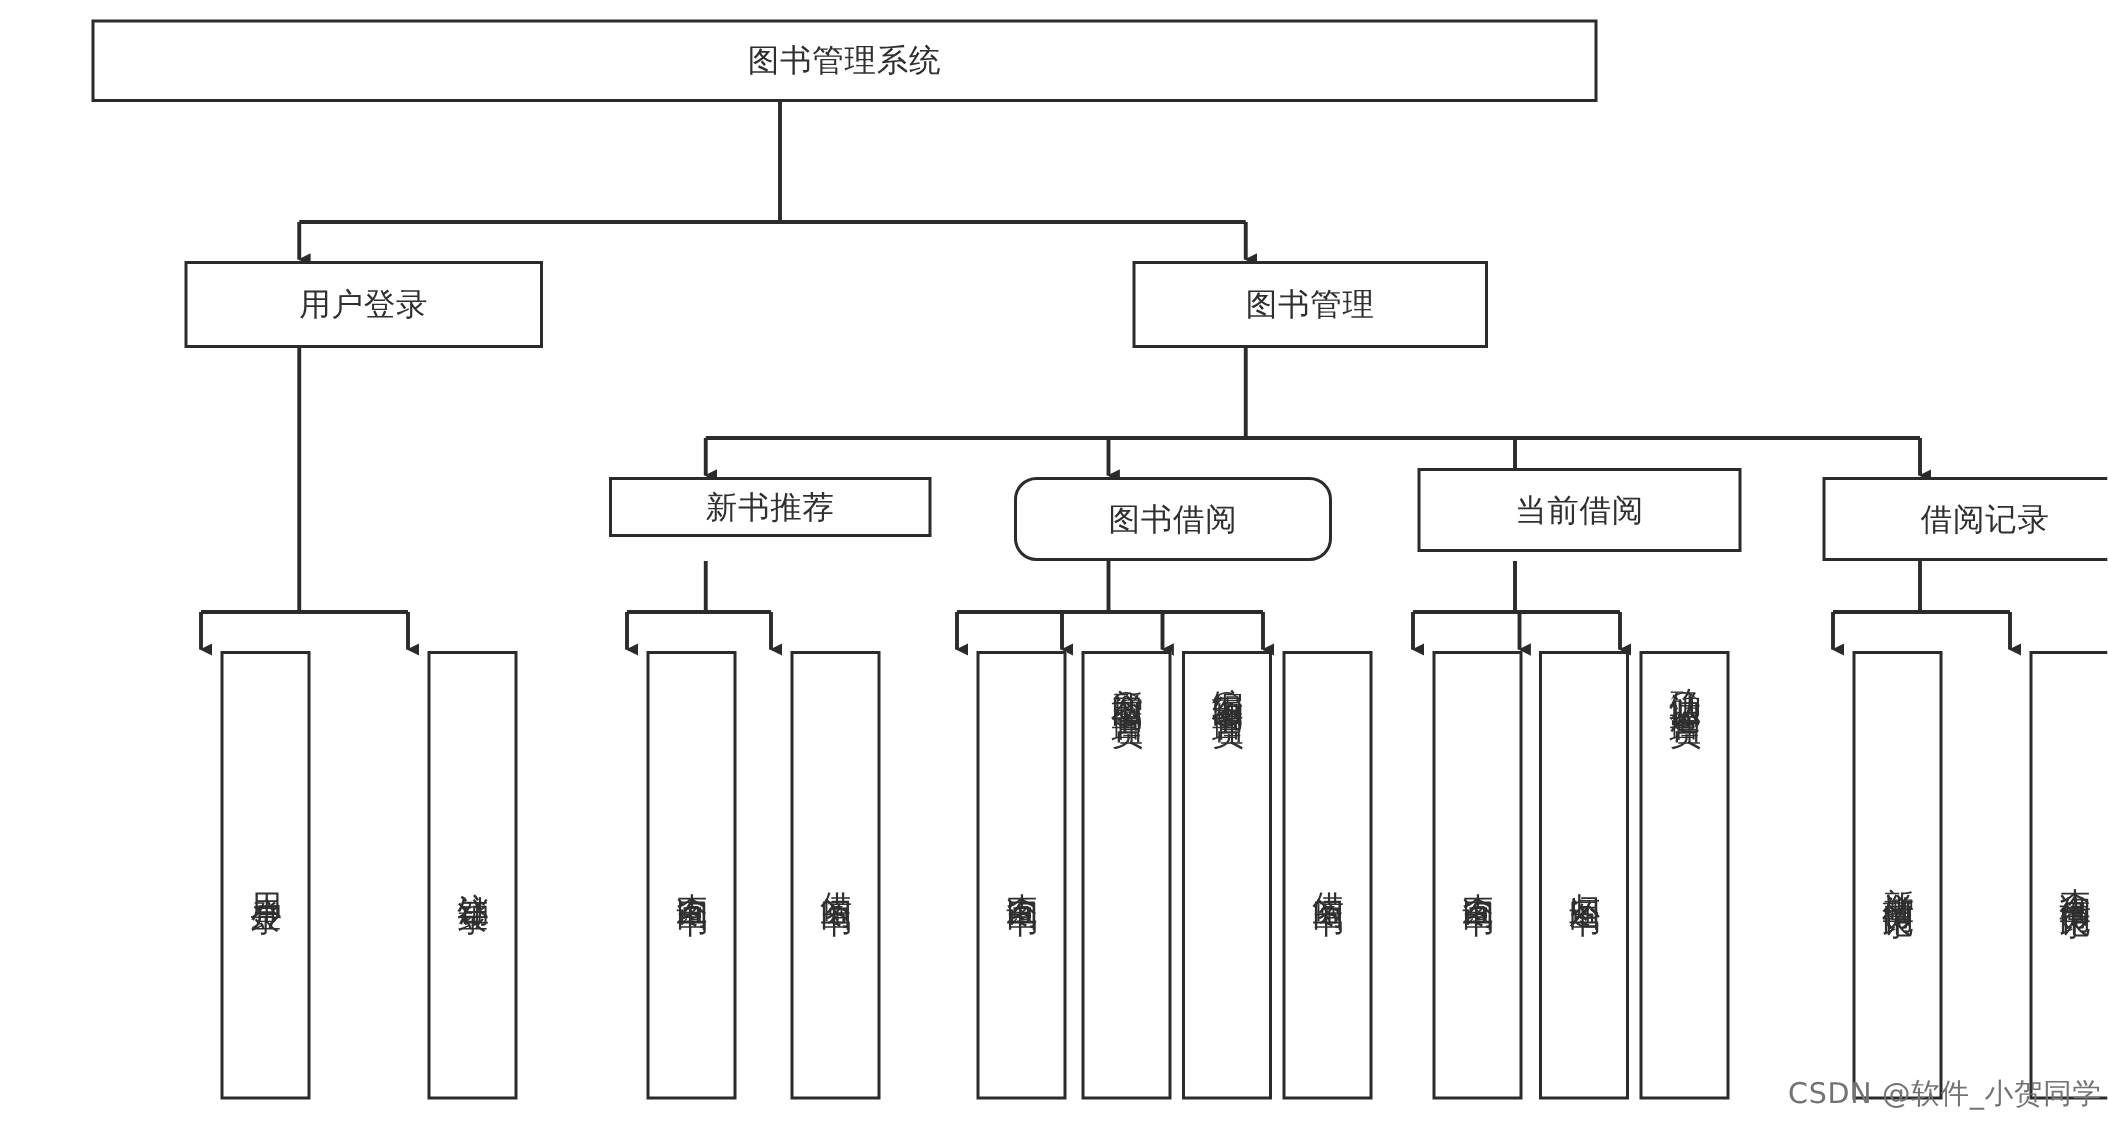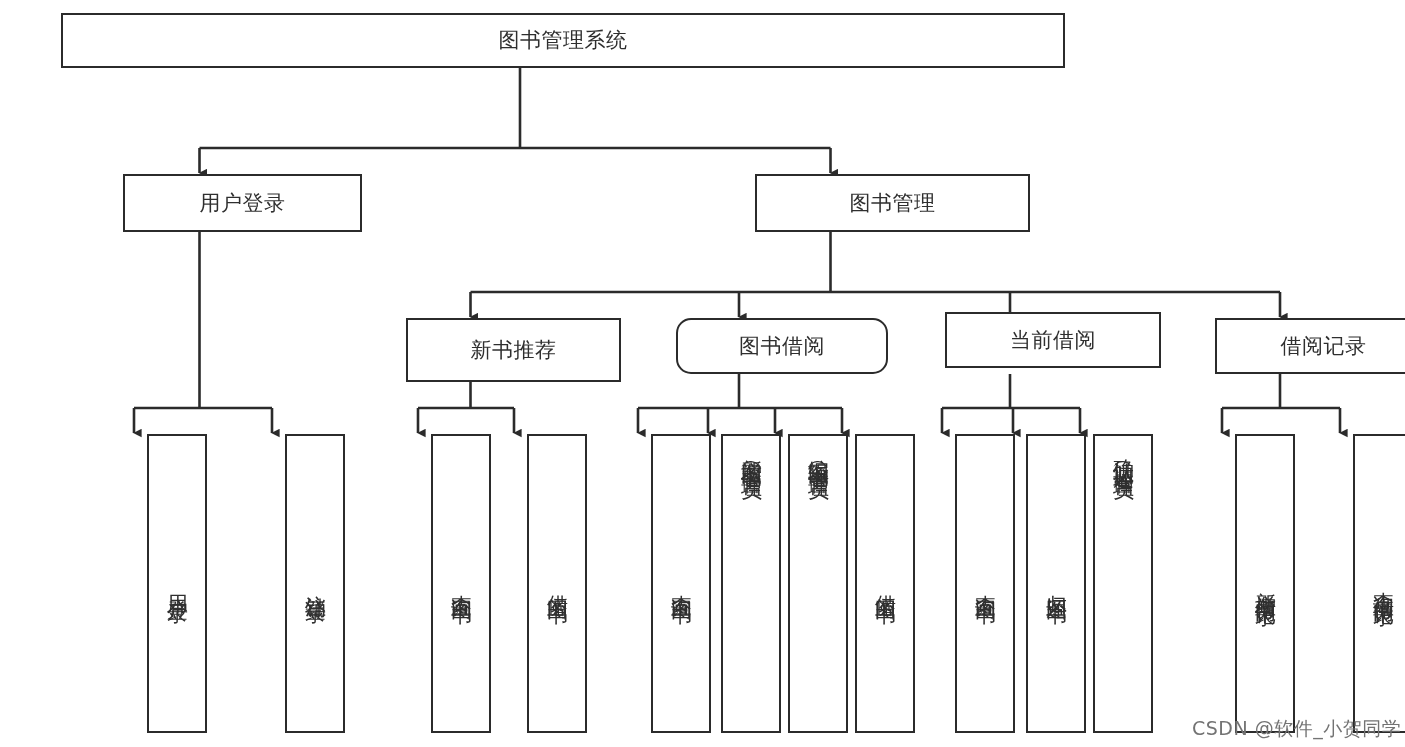--- a/index.html
+++ b/index.html
@@ -119,24 +119,24 @@
       </g>
   </svg>
 
   <div id="nodes-container">
       <div class="node" style="left: 18px; top: 13px; width: 1004px; height: 55px;">
         <span class="node-label">图书管理系统</span>
       </div>
       <div class="node" style="left: 80px; top: 174px; width: 239px; height: 58px;">
         <span class="node-label">用户登录</span>
       </div>
-      <div class="node" style="left: 712px; top: 174px; width: 275px; height: 58px;">
+      <div class="node" style="left: 712px; top: 174px; width: 237px; height: 58px;">
         <span class="node-label">图书管理</span>
       </div>
-      <div class="node" style="left: 363px; top: 318px; width: 215px; height: 64px;">
+      <div class="node" style="left: 363px; top: 318px; width: 215px; height: 40px;">
         <span class="node-label">新书推荐</span>
       </div>
       <div class="node" style="left: 633px; top: 318px; width: 212px; height: 56px; border-radius: 15px;">
         <span class="node-label">图书借阅</span>
       </div>
       <div class="node" style="left: 902px; top: 312px; width: 216px; height: 56px;">
         <span class="node-label">当前借阅</span>
       </div>
       <div class="node" style="left: 1172px; top: 318px; width: 217px; height: 56px; justify-content: center;">
         <span class="node-label">借阅记录</span>

